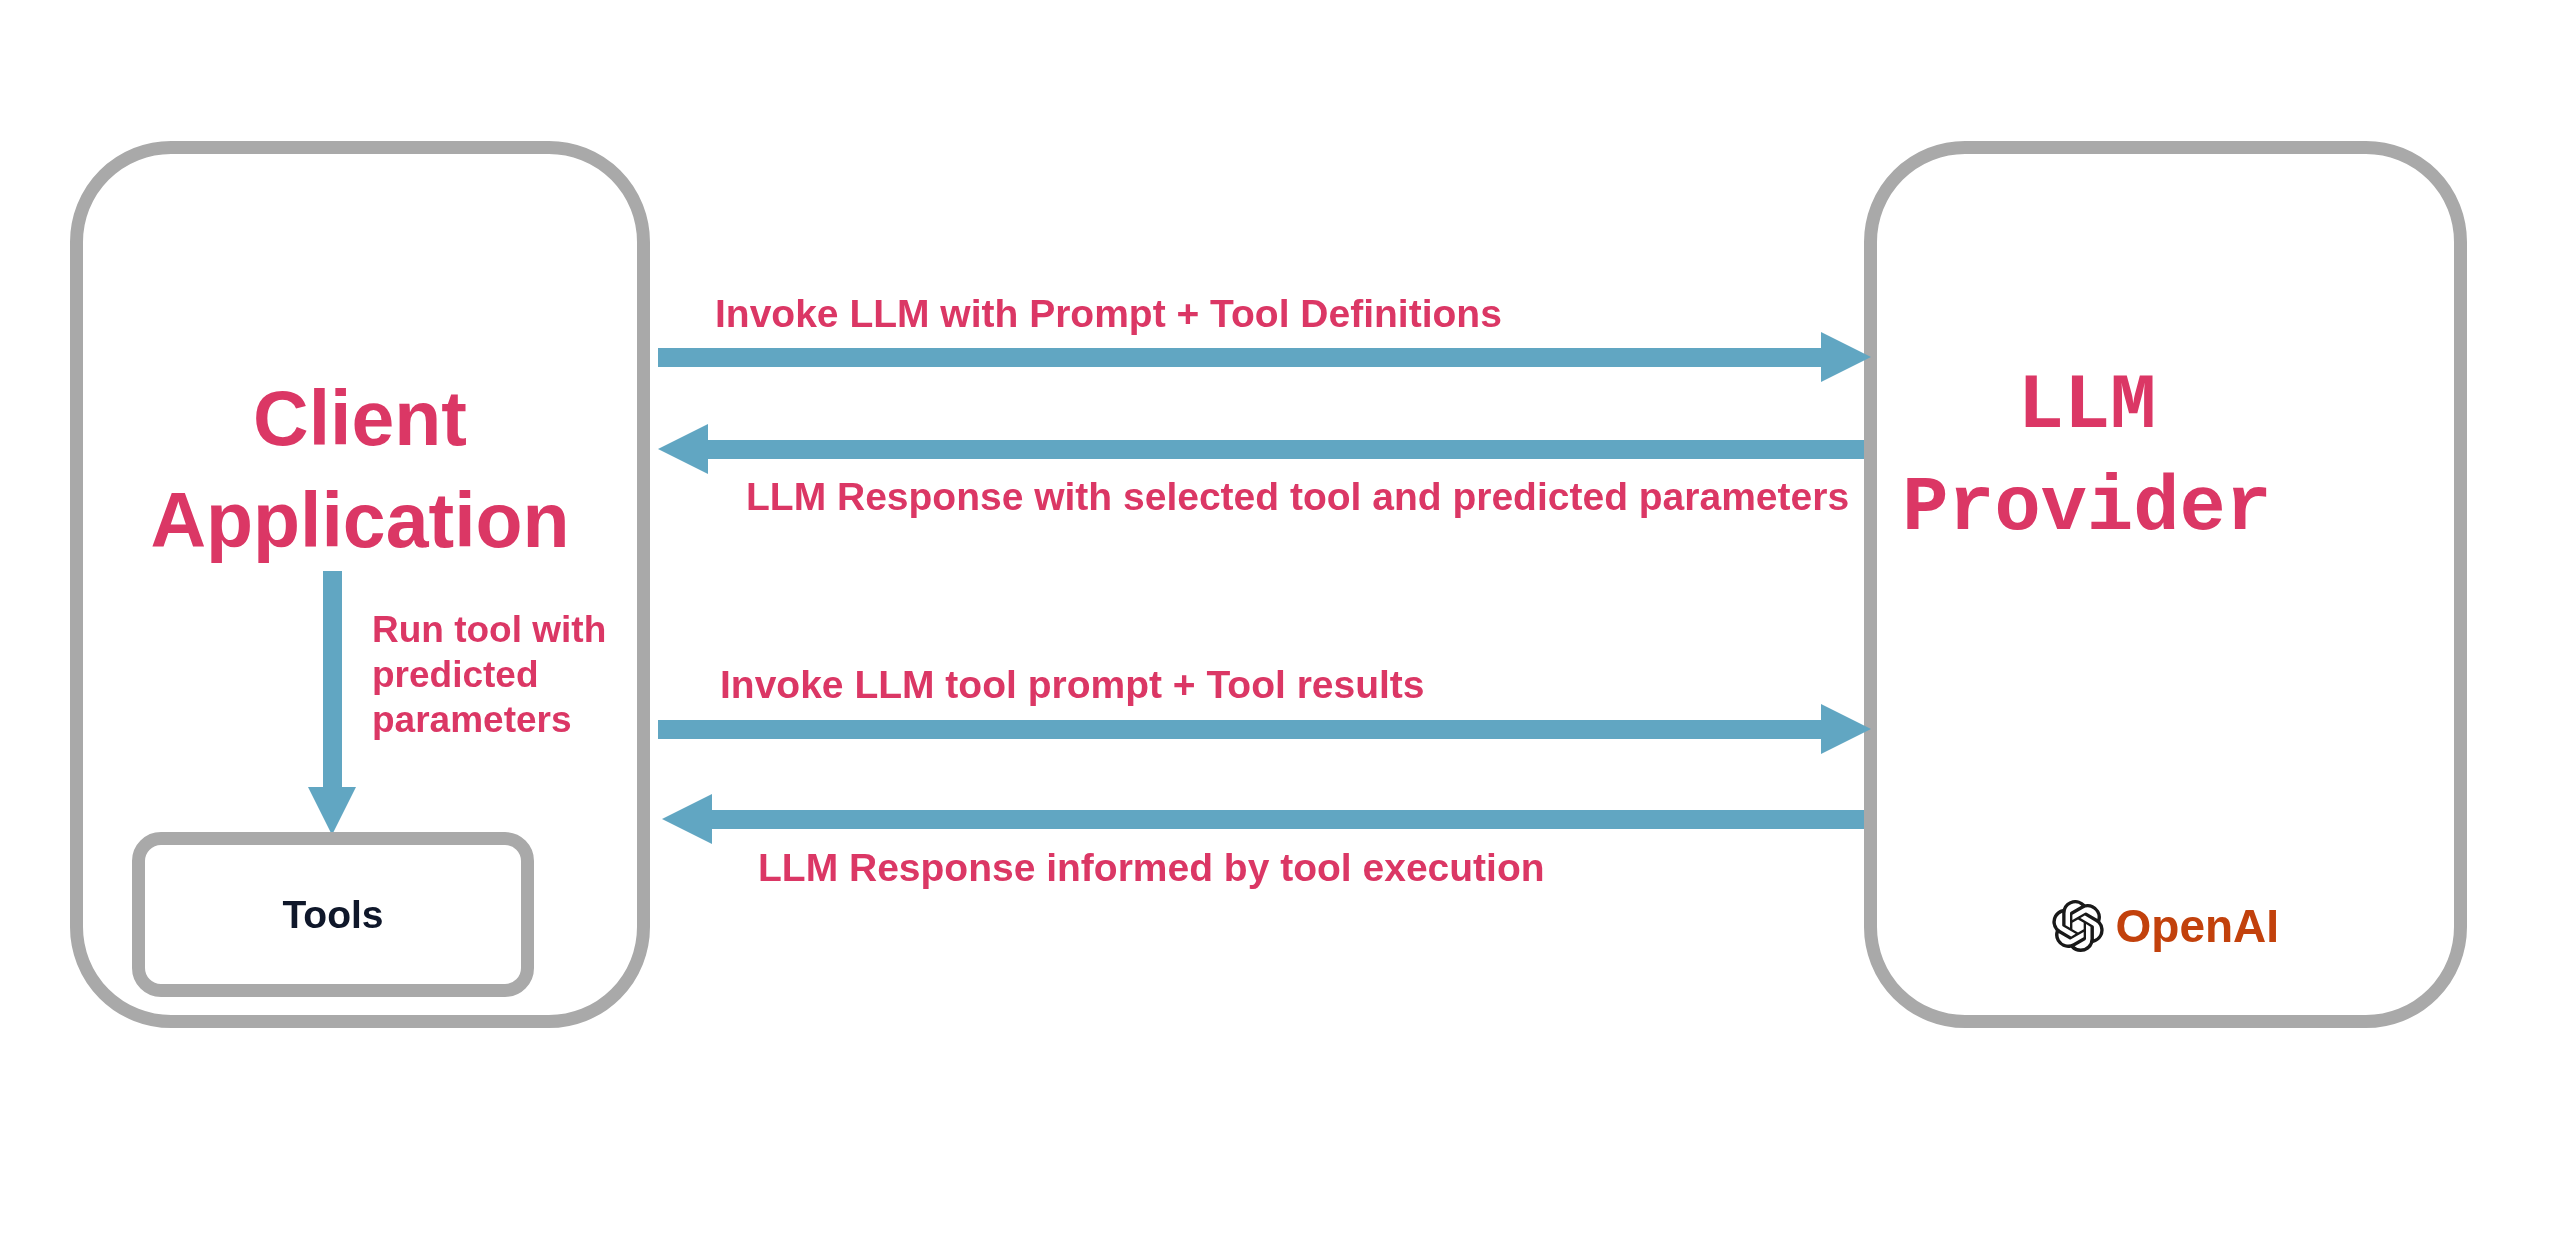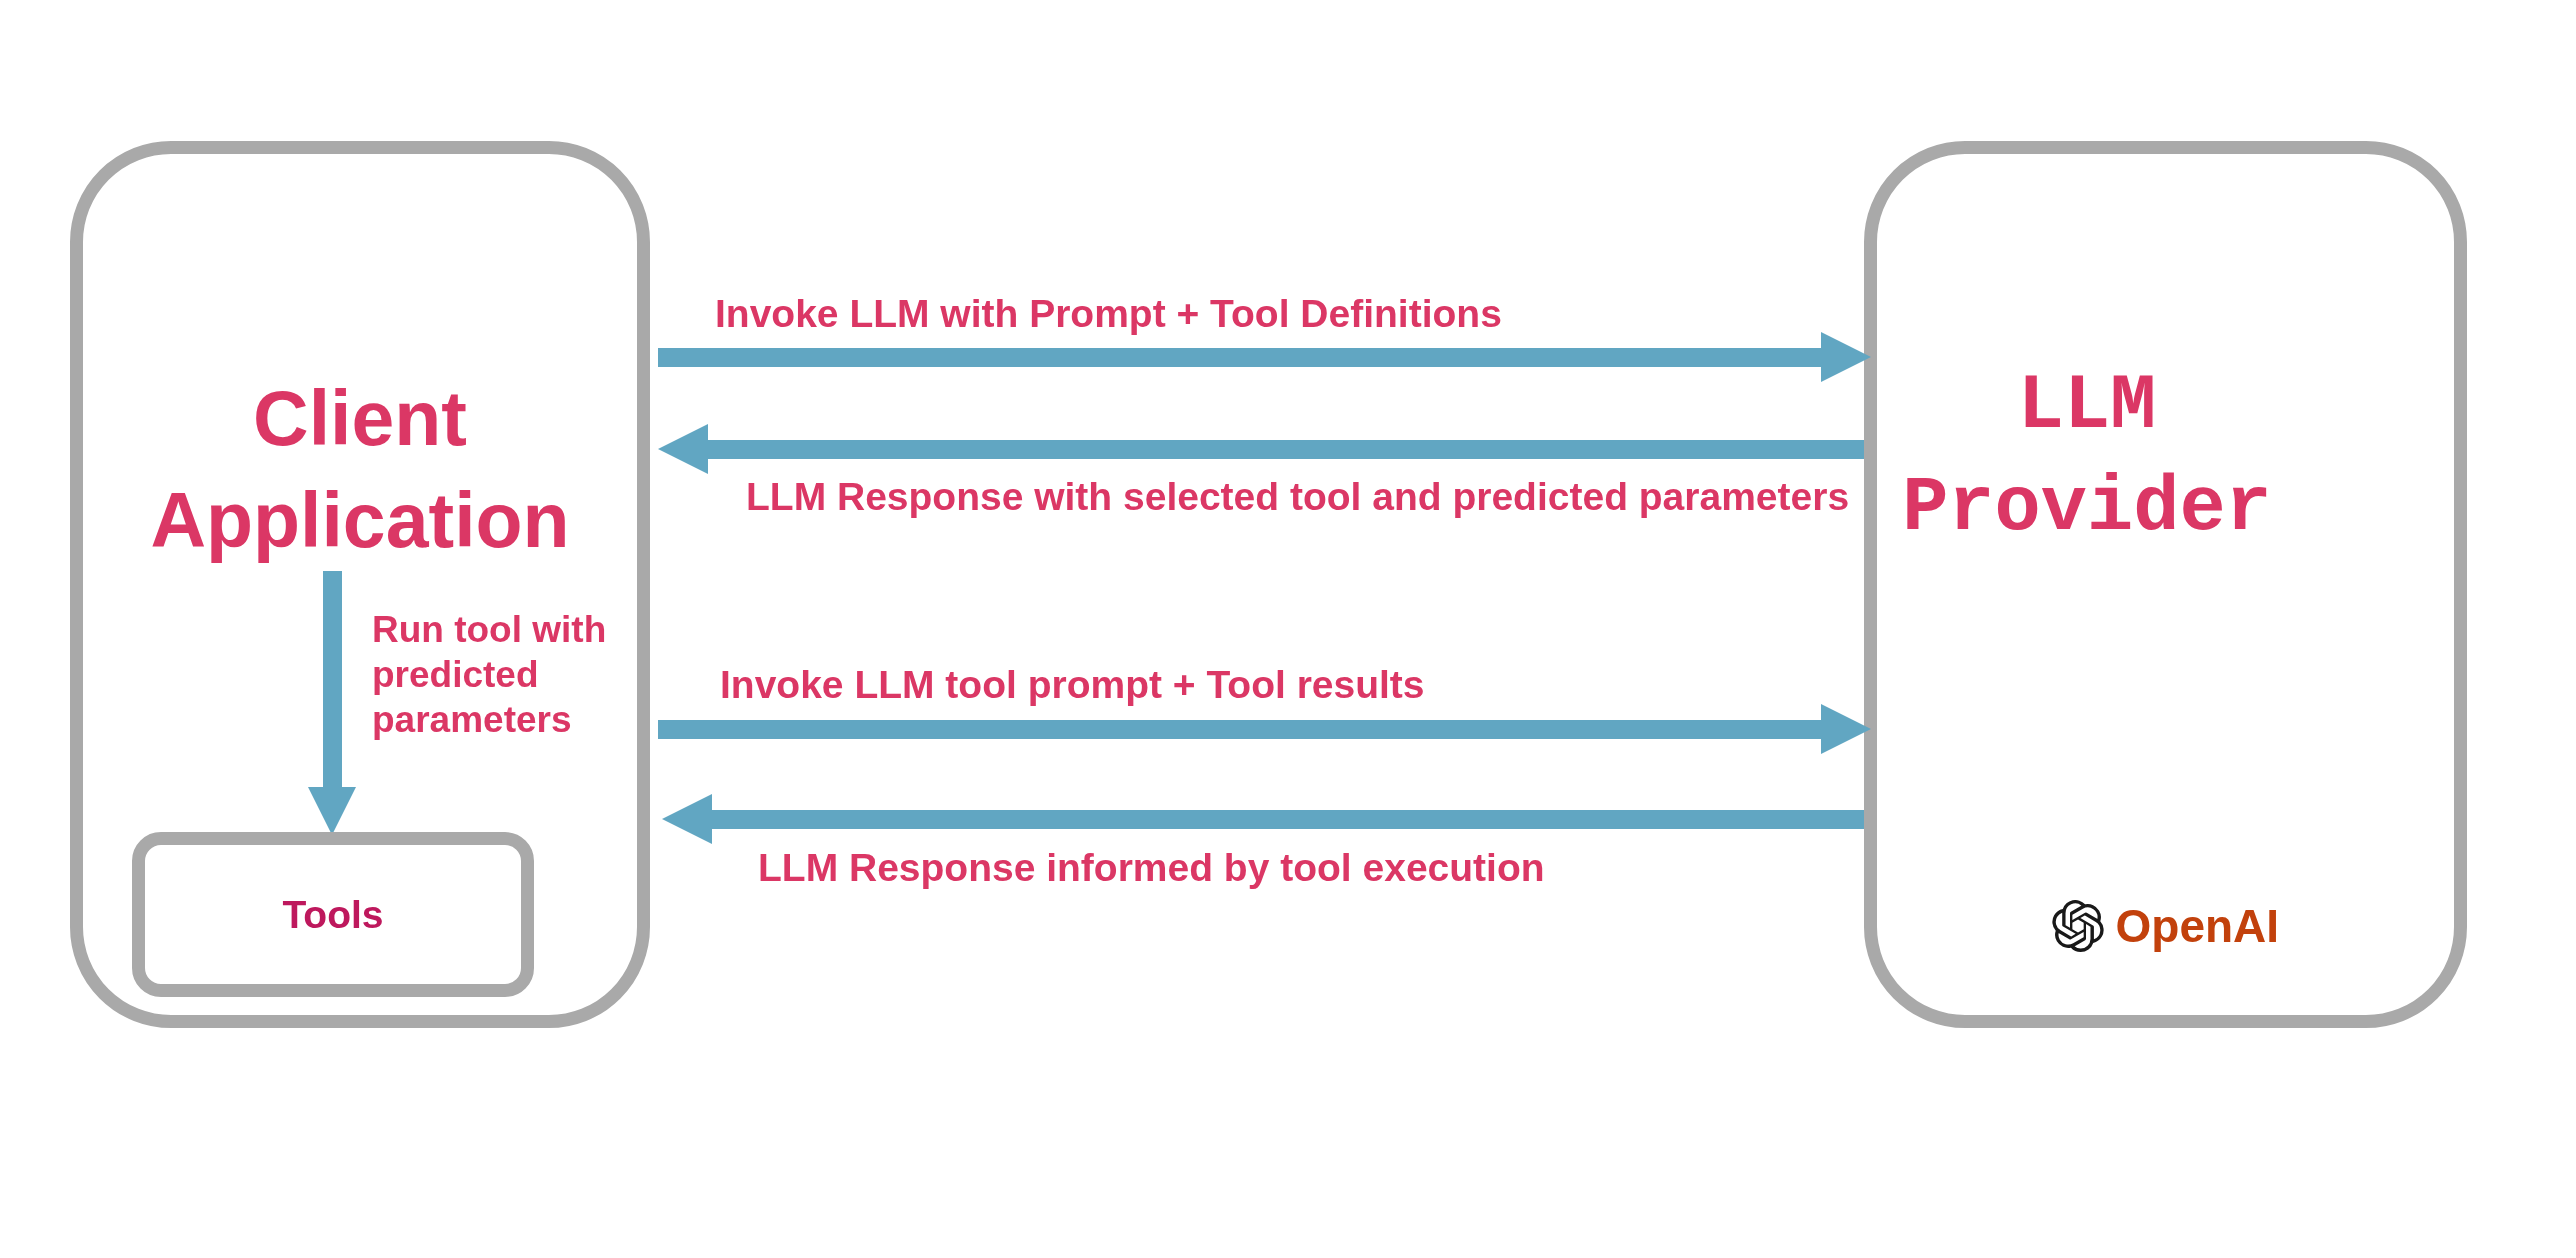--- a/index.html
+++ b/index.html
@@ -40,21 +40,21 @@
     position: absolute;
     left: 132px; top: 832px;
     width: 402px; height: 165px;
     box-sizing: border-box;
     border: 13.5px solid #A9A9A9;
     border-radius: 29px;
     background: #ffffff;
     display: flex; align-items: center; justify-content: center;
   }
   .tools-label {
-    font-size: 39px; font-weight: bold; color: #be185d;
+    font-size: 39px; font-weight: bold; color: #0f172a;
   }
 
   
   .shaft-h { position: absolute; height: 19.3px; background: #61A6C2; }
   .head-right {
     position: absolute; width: 0; height: 0;
     border-top: 25px solid transparent;
     border-bottom: 25px solid transparent;
     border-left: 50px solid #61A6C2;
   }

